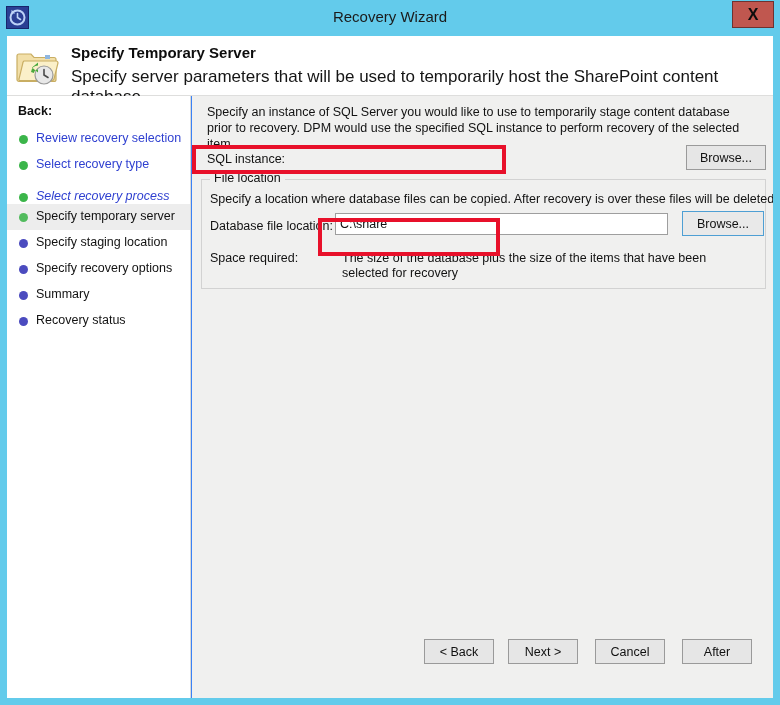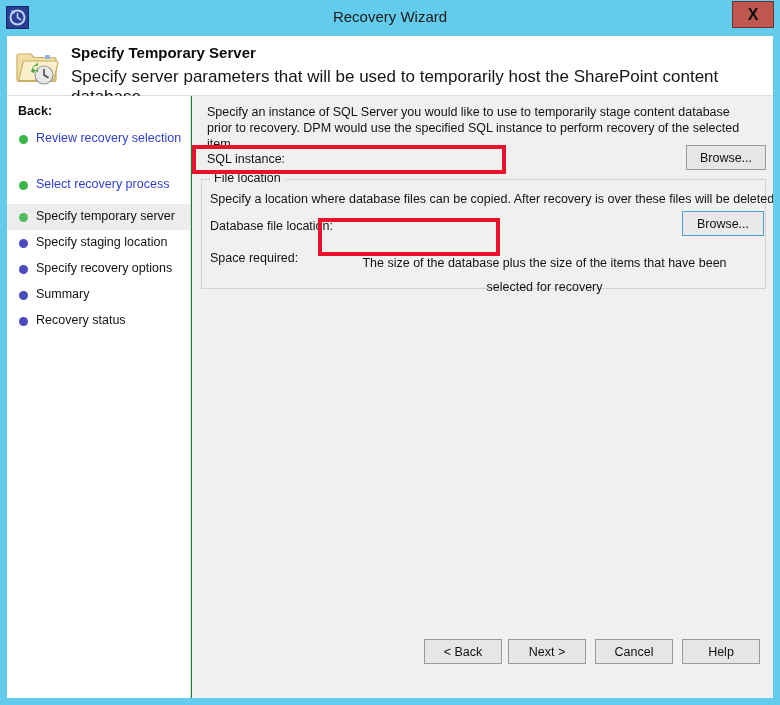--- a/index.html
+++ b/index.html
@@ -64,21 +64,21 @@
     cursor: pointer;
     font-family: "Liberation Sans", sans-serif;
   }
 
   
   #client {
     position: absolute;
     left: 7px; top: 36px;
     width: 766px;
     height: 662px;
-    background: #15803d;
+    background: #3b82f6;
     box-sizing: border-box;
     overflow: hidden;
   }
 
   
   #header {
     position: absolute;
     left: 0; top: 0;
     width: 766px;
     height: 60px;
@@ -259,22 +259,21 @@
     left: 18px; top: 193px;
     font-size: 12.5px;
     color: #121212;
   }
   #space-value {
     position: absolute;
     left: 150px; top: 193px;
     width: 405px;
     font-size: 12.5px;
     color: #121212;
-    line-height: 24px;
-    text-align: center;
+    line-height: 15px;
   }
 
   
   .annot {
     position: absolute;
     border: 4px solid #e8102a;
     box-sizing: border-box;
     pointer-events: none;
   }
   #annot-sql  { left: 192px; top: 145px; width: 314px; height: 29px; }
@@ -283,21 +282,21 @@
   
   #footer {
     position: absolute;
     left: 185px; top: 655px;
     width: 581px;
     height: 43px;
   }
   .footer-btn {
     position: absolute;
     top: 8px;
-    width: 78px; height: 25px;
+    width: 70px; height: 25px;
     background: #e6e6e6;
     border: 1px solid #9a9a9a;
     box-sizing: border-box;
     font-family: "Liberation Sans", sans-serif;
     font-size: 12.5px;
     color: #111111;
     cursor: pointer;
     text-align: center;
   }
   #btn-back   { left: 232px; }
@@ -340,22 +339,26 @@
     </div>
 
     <div id="sidebar">
       <div id="steps-label">Back:</div>
 
       <div class="step-row" style="top:30px;">
         <span class="step-bullet" style="background:#3bb54a;"></span>
         <span class="step-label link">Review recovery selection</span>
       </div>
 
-
-      <div class="step-row" style="top:76px;">
+      <div class="step-row" style="top:56px;">
+        <span class="step-bullet" style="background:#3bb54a;"></span>
+        <span class="step-label link">Select recovery type</span>
+      </div>
+
+      <div class="step-row" style="top:88px;font-style:italic;">
         <span class="step-bullet" style="background:#3bb54a;"></span>
         <span class="step-label link">Select recovery process</span>
       </div>
 
       <div class="step-row active" style="top:108px;">
         <span class="step-bullet" style="background:#52bb5e;"></span>
         <span class="step-label plain">Specify temporary server</span>
       </div>
 
       <div class="step-row" style="top:160px;">
@@ -384,31 +387,32 @@
       <div id="intro-text" style="top:8px;">Specify an instance of SQL Server you would like to use to temporarily stage content database prior to recovery. DPM would use the specified SQL instance to perform recovery of the selected item.</div>
 
       <div id="sql-row-label" style="top:56px;">SQL instance:</div>
       <button id="sql-browse" style="top:49px;">Browse...</button>
 
       <div id="filegroup" style="top:83px; height:110px;"></div>
       <div id="filegroup-legend" style="top:75px;">File location</div>
       <div id="filegroup-desc" style="top:96px;">Specify a location where database files can be copied. After recovery is over these files will be deleted.</div>
 
       <div id="dbloc-label" style="top:123px;">Database file location:</div>
+      <input id="dbloc-input" style="top: 117px;" type="text" value="C:\share">
       <button id="dbloc-browse" style="top:115px;">Browse...</button>
 
       <div id="space-label" style="top:155px;">Space required:</div>
       <div id="space-value" style="top:155px;">The size of the database plus the size of the items that have been selected for recovery</div>
     </div>
 
     <div id="footer" style="top:595px;">
       <button class="footer-btn" id="btn-back">&lt; Back</button>
       <button class="footer-btn" id="btn-next">Next &gt;</button>
       <button class="footer-btn" id="btn-cancel">Cancel</button>
-      <button class="footer-btn" id="btn-help">Help</button>
+      <button class="footer-btn" id="btn-help">After</button>
     </div>
 
   </div>
 
   <div class="annot" id="annot-sql"></div>
   <div class="annot" id="annot-dbloc"></div>
 
 </div>
 
 </body></html>

